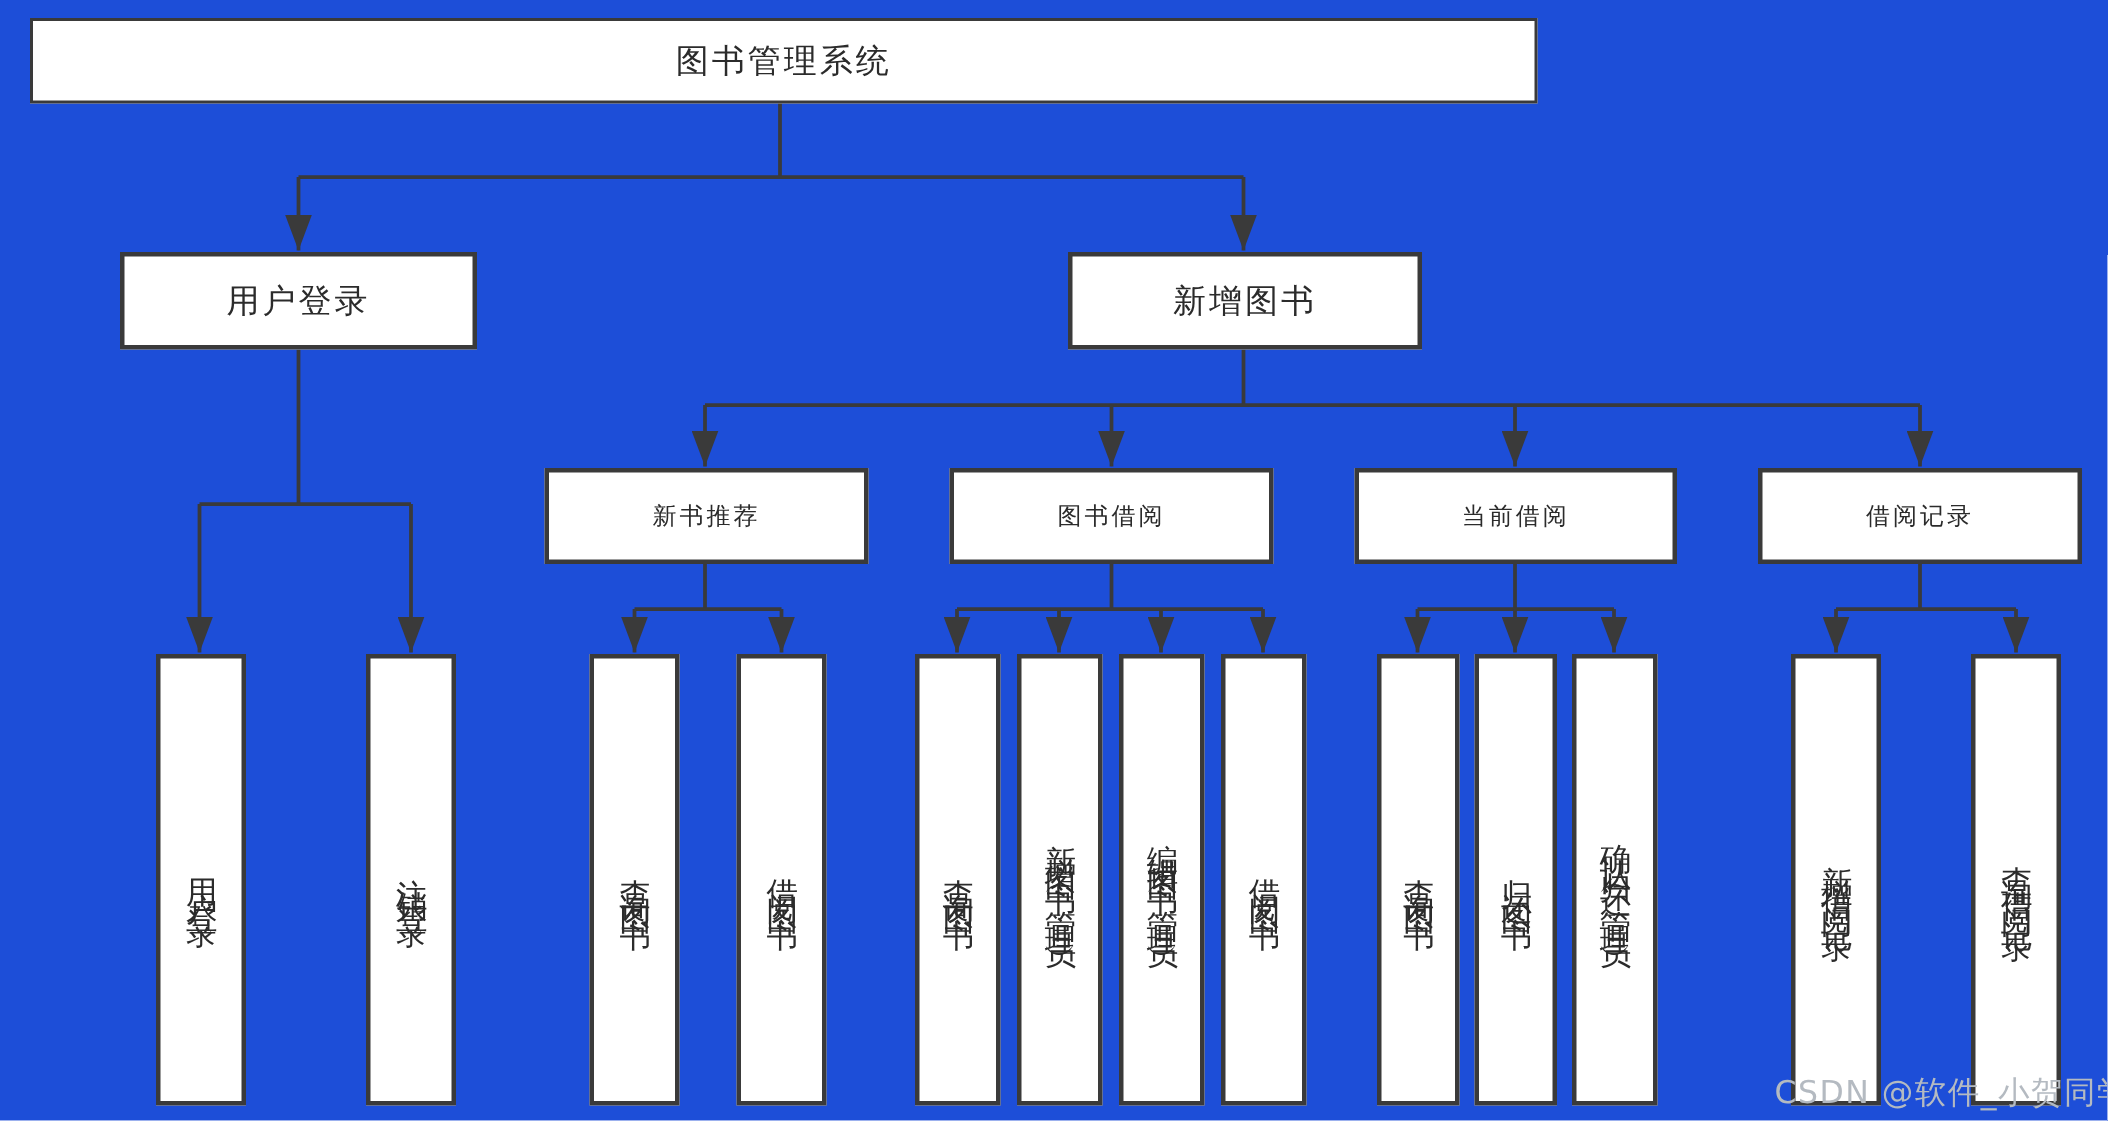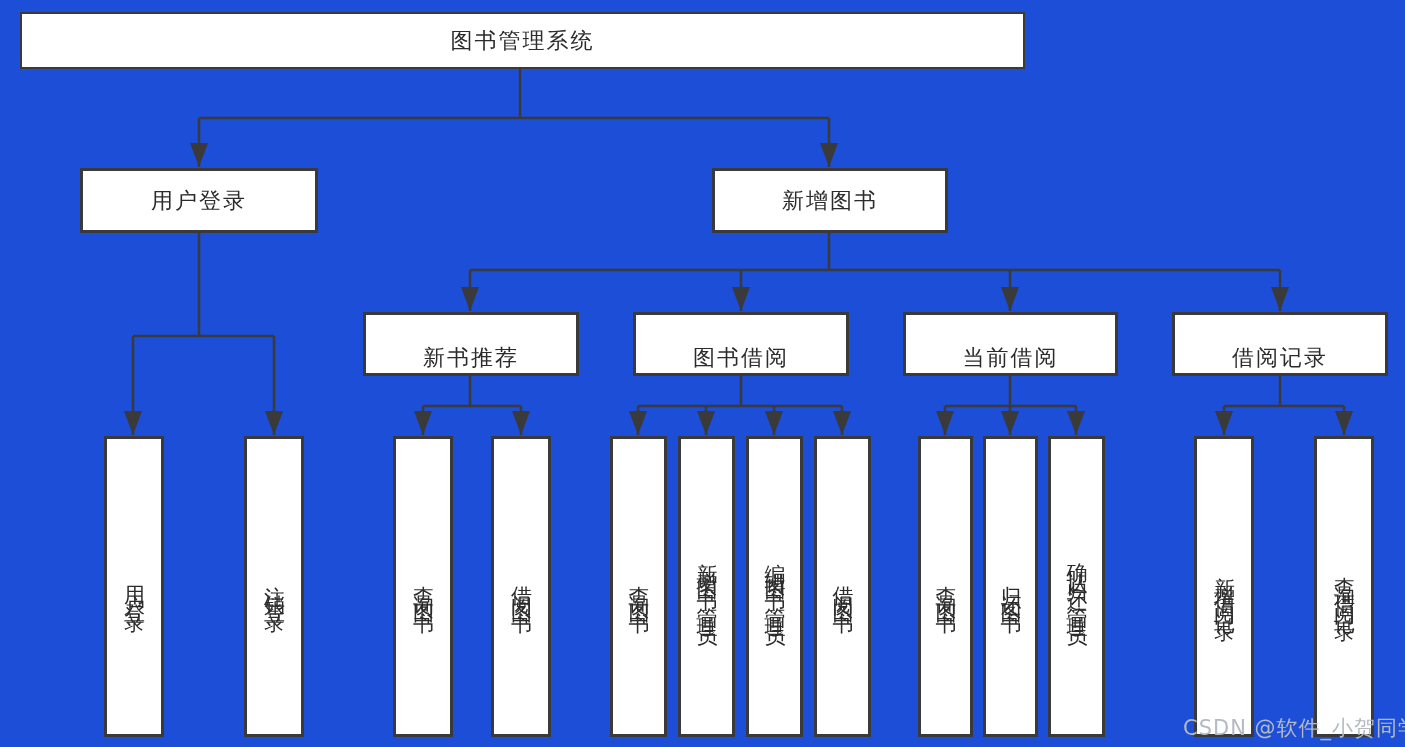--- a/index.html
+++ b/index.html
@@ -48,23 +48,22 @@
   }
   .node.lvl2 {
     top: 168px;
     height: 65px;
     font-size: 22px;
     letter-spacing: 2px;
   }
   .node.lvl3 {
     top: 312px;
     height: 64px;
-    font-size: 22px;
+    font-size: 16px;
     letter-spacing: 2px;
-    align-items: flex-end;
   }
   .node.leaf {
     top: 436px;
     height: 301px;
     font-size: 21px;
   }
   .node.leaf span {
     writing-mode: vertical-rl;
     text-orientation: mixed;
     letter-spacing: 9px;

